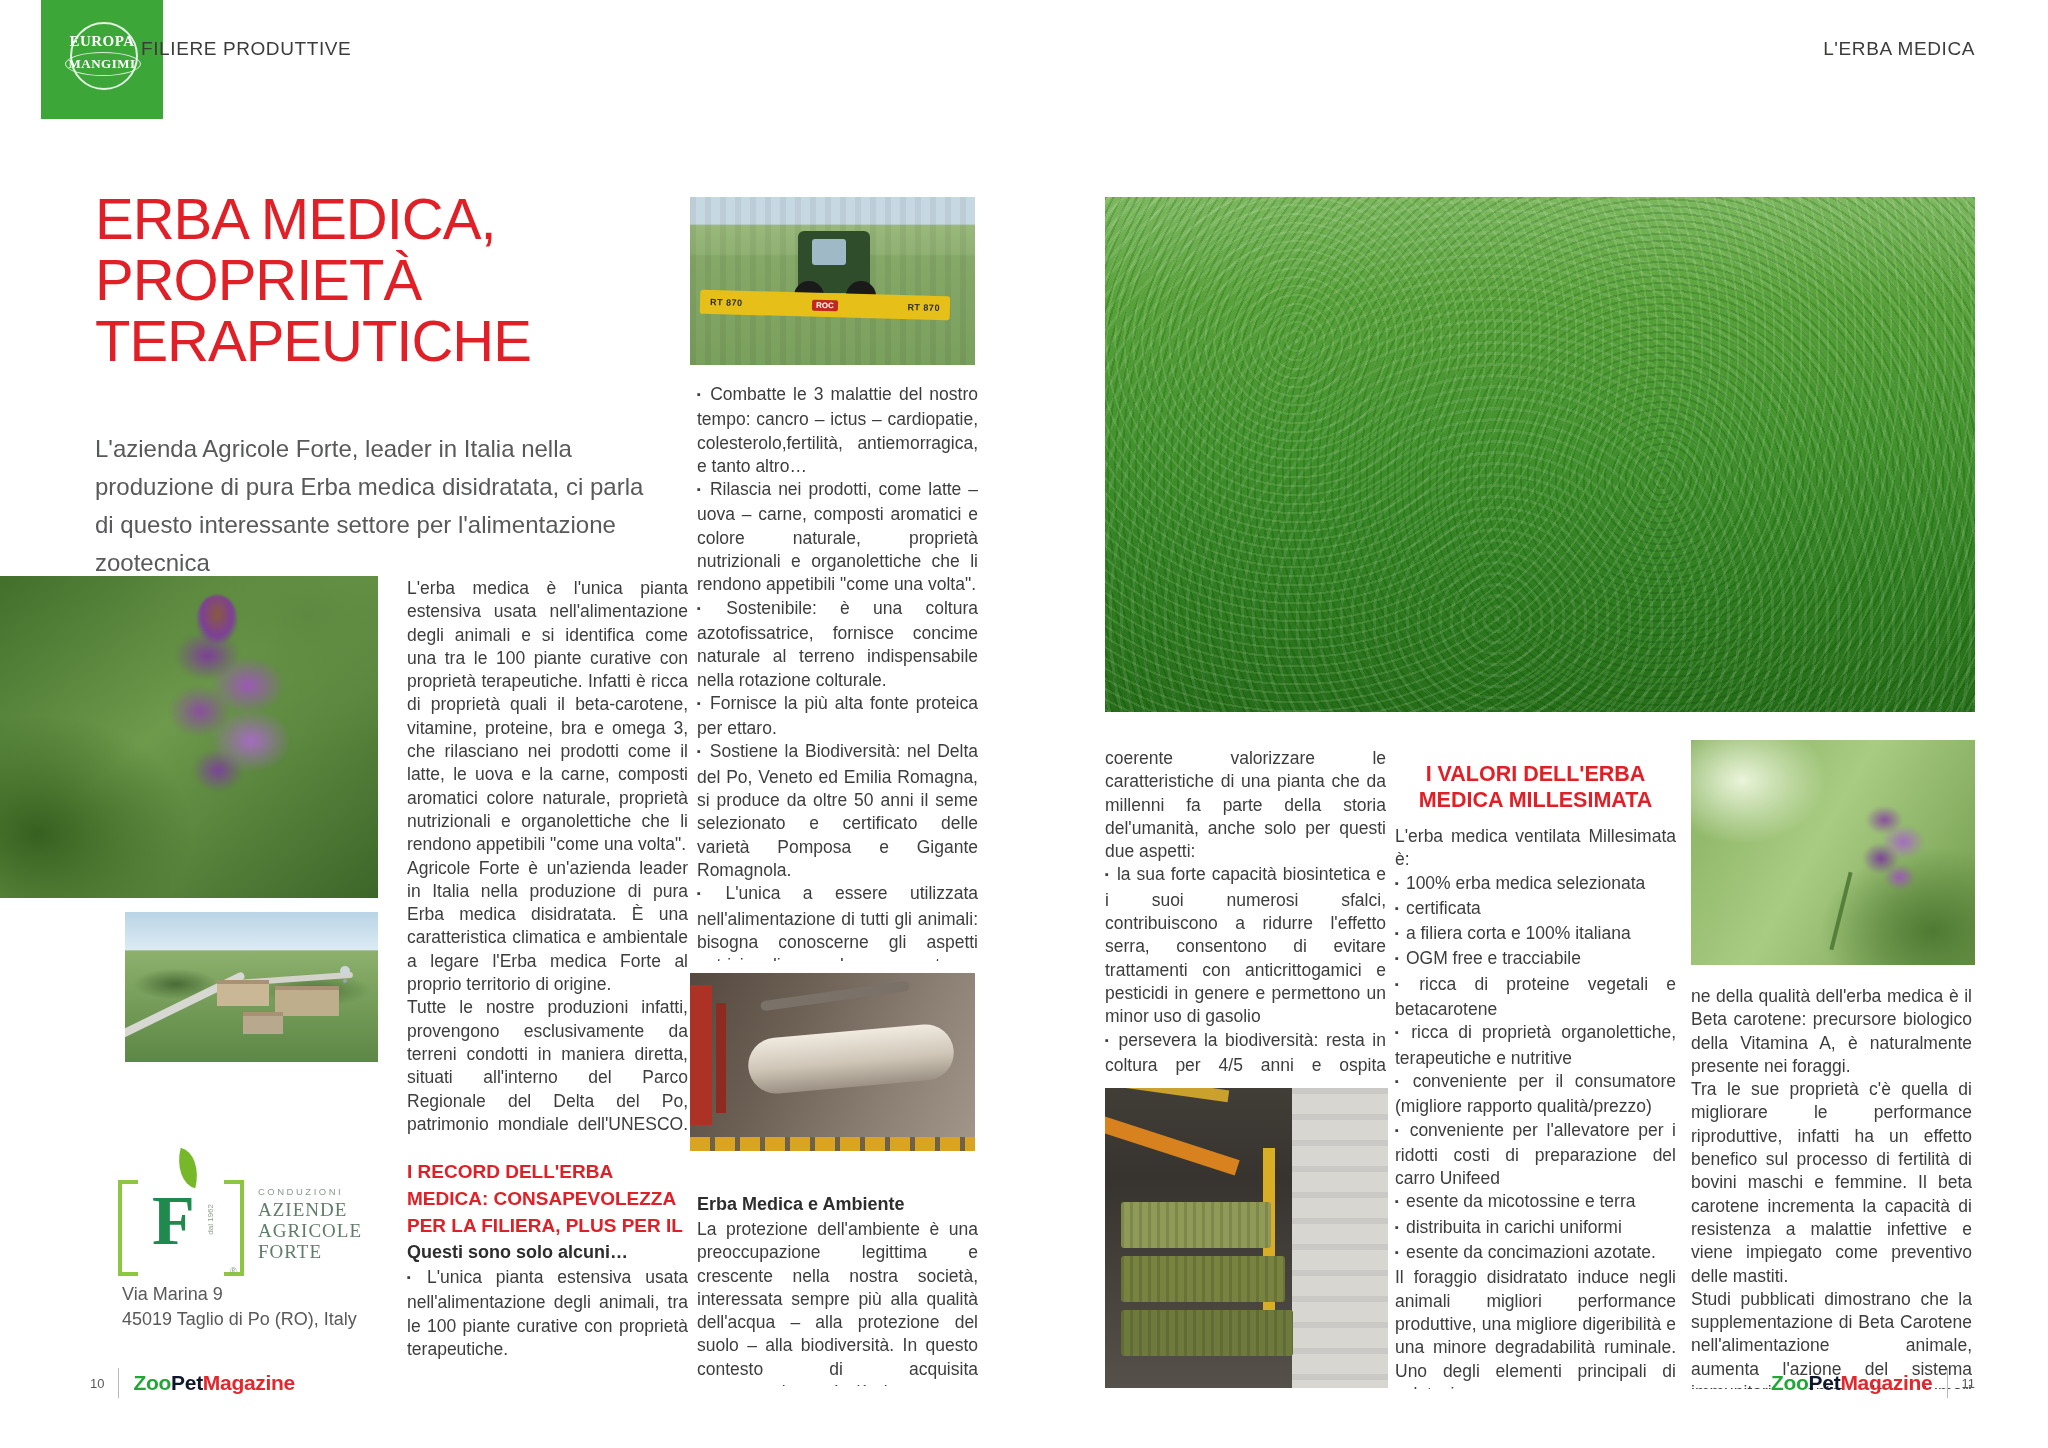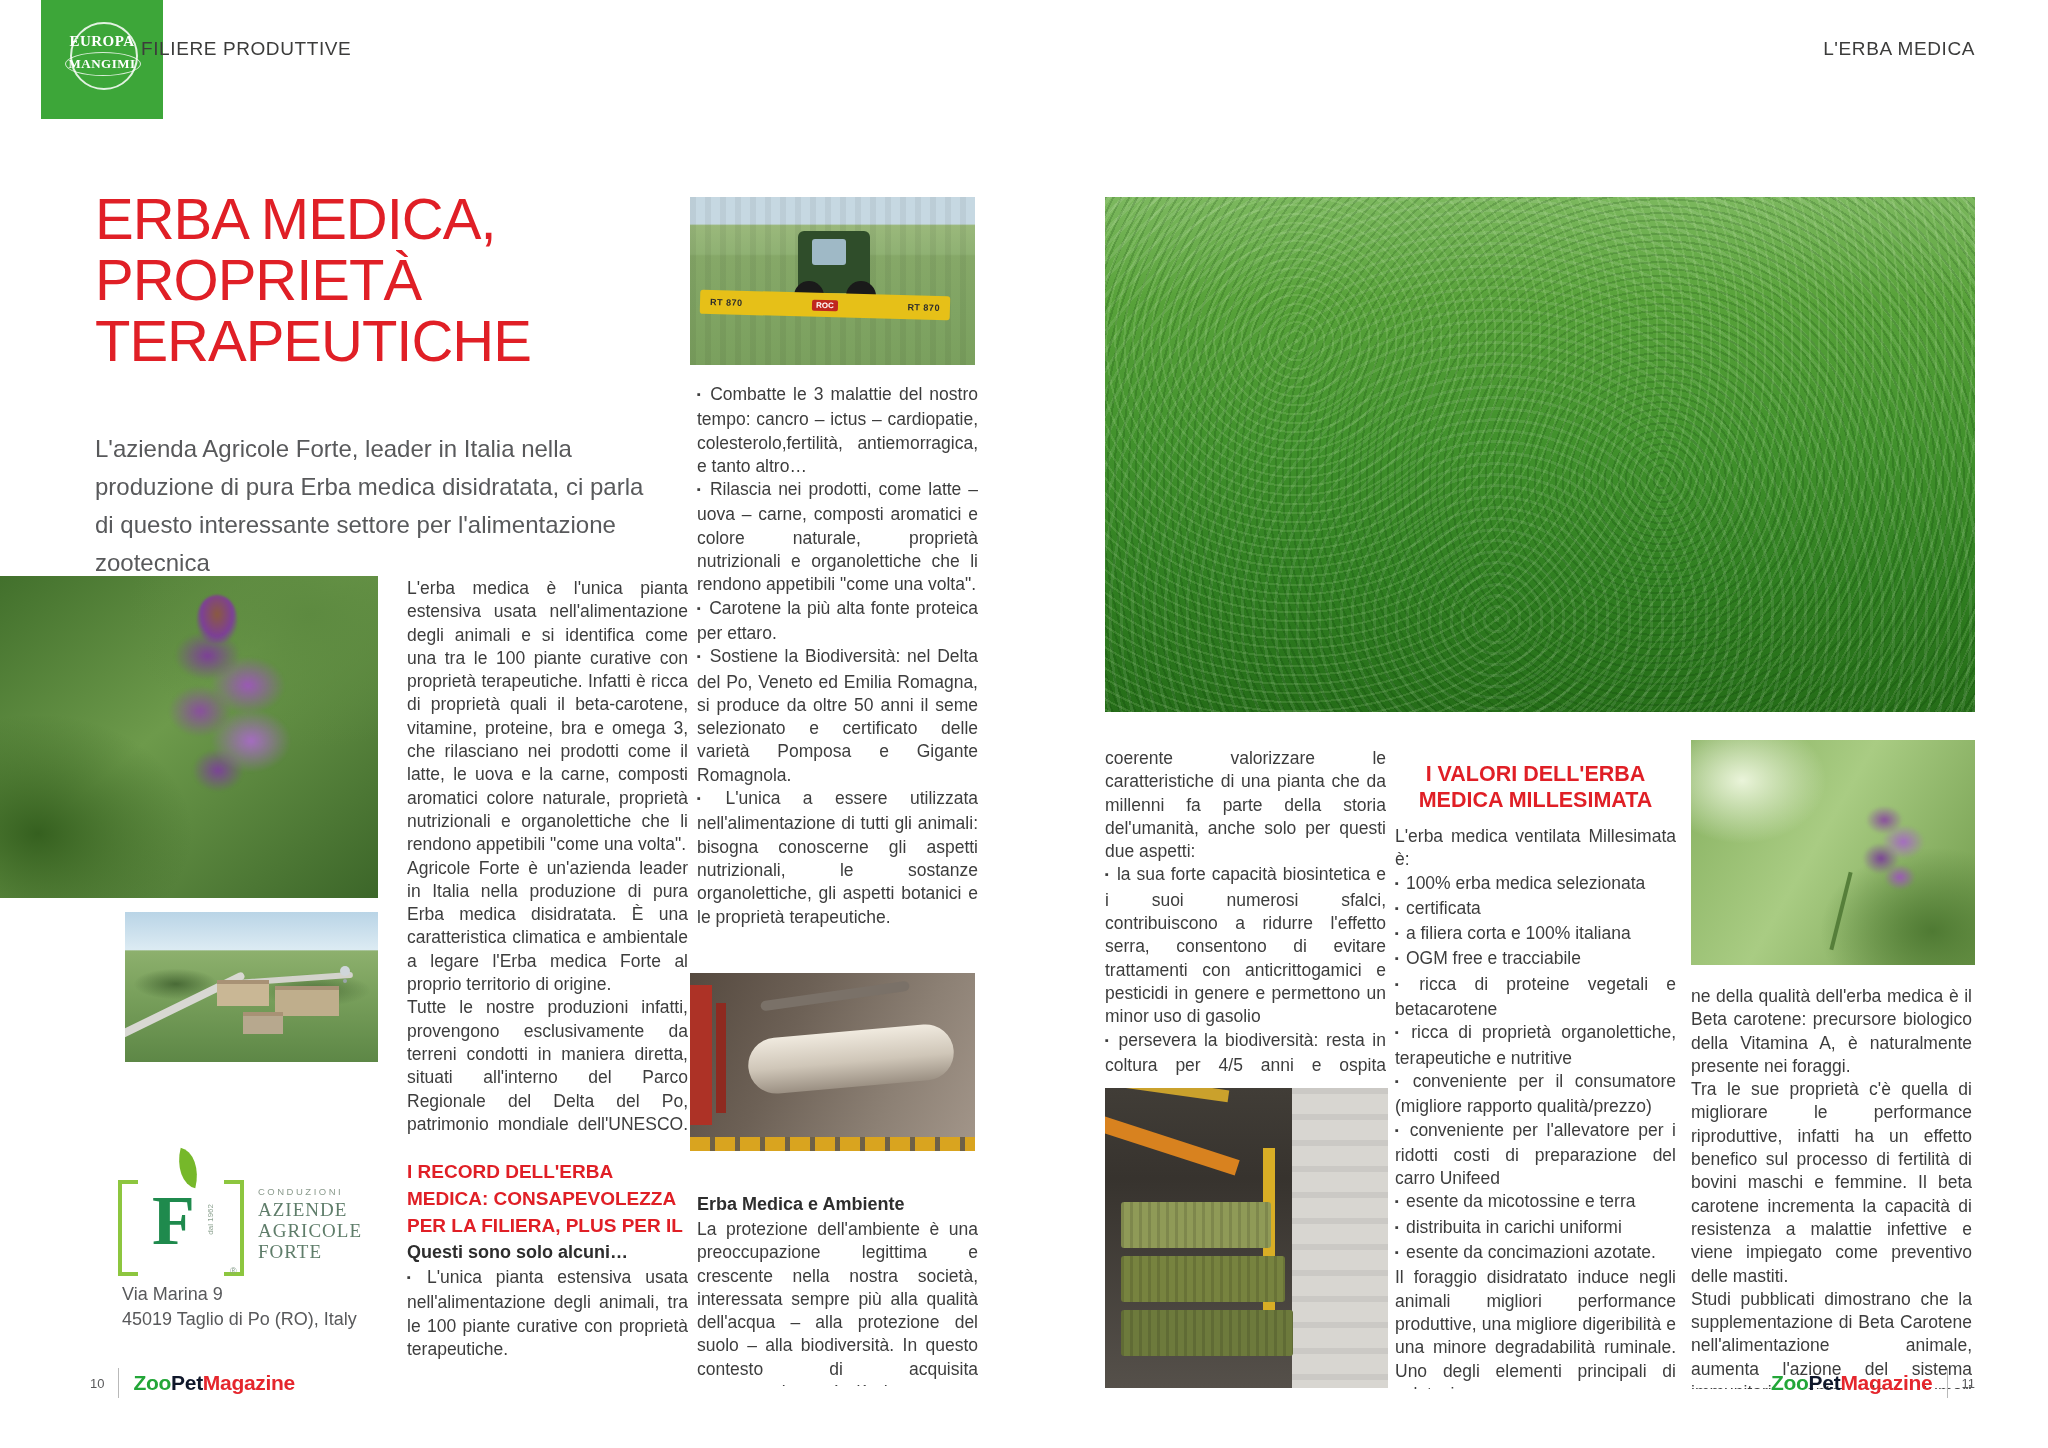--- a/index.html
+++ b/index.html
@@ -194,21 +194,22 @@
 Tutte le nostre produzioni infatti, provengono esclusivamente da terreni condotti in maniera diretta, situati all'interno del Parco Regionale del Delta del Po, patrimonio mondiale dell'UNESCO. Il risultato è un foraggio caratterizzato da un elevato profilo nutrizionale e una indiscussa appetibilità.</div>
   <div class="abs bodycol red-head" style="left:407px;top:1158px;height:84px;">I RECORD DELL'ERBA MEDICA: CONSAPEVOLEZZA PER LA FILIERA, PLUS PER IL CONSUMATORE</div>
   <div class="abs bodycol bold-head" style="left:407px;top:1240px;height:26px;">Questi sono solo alcuni…</div>
   <div class="abs bodycol" style="left:407px;top:1266px;height:110px;">
     <div class="b">L'unica pianta estensiva usata nell'alimentazione degli animali, tra le 100 piante curative con proprietà terapeutiche.</div>
   </div>
 
   <div class="abs bodycol" style="left:697px;top:383px;height:578px;">
     <div class="b">Combatte le 3 malattie del nostro tempo: cancro – ictus – cardiopatie, colesterolo,fertilità, antiemorragica, e tanto altro…</div>
     <div class="b">Rilascia nei prodotti, come latte – uova – carne, composti aromatici e colore naturale, proprietà nutrizionali e organolettiche che li rendono appetibili "come una volta".</div>
-    <div class="b">Carotene la più alta fonte proteica per ettaro.</div>
+    <div class="b">Sostenibile: è una coltura azotofissatrice, fornisce concime naturale al terreno indispensabile nella rotazione colturale.</div>
+    <div class="b">Fornisce la più alta fonte proteica per ettaro.</div>
     <div class="b">Sostiene la Biodiversità: nel Delta del Po, Veneto ed Emilia Romagna, si produce da oltre 50 anni il seme selezionato e certificato delle varietà Pomposa e Gigante Romagnola.</div>
     <div class="b">L'unica a essere utilizzata nell'alimentazione di tutti gli animali: bisogna conoscerne gli aspetti nutrizionali, le sostanze organolettiche, gli aspetti botanici e le proprietà terapeutiche.</div>
   </div>
   <div class="abs bodycol bold-head" style="left:697px;top:1192px;height:26px;">Erba Medica e Ambiente</div>
   <div class="abs bodycol" style="left:697px;top:1218px;height:168px;">La protezione dell'ambiente è una preoccupazione legittima e crescente nella nostra società, interessata sempre più alla qualità dell'acqua – alla protezione del suolo – alla biodiversità. In questo contesto di acquisita consapevolezza, è più che</div>
 
   <div class="abs forte-logo">
     <div class="leaf"></div>
     <div class="bracket bracket-l"></div>
     <div class="bracket bracket-r"></div>

